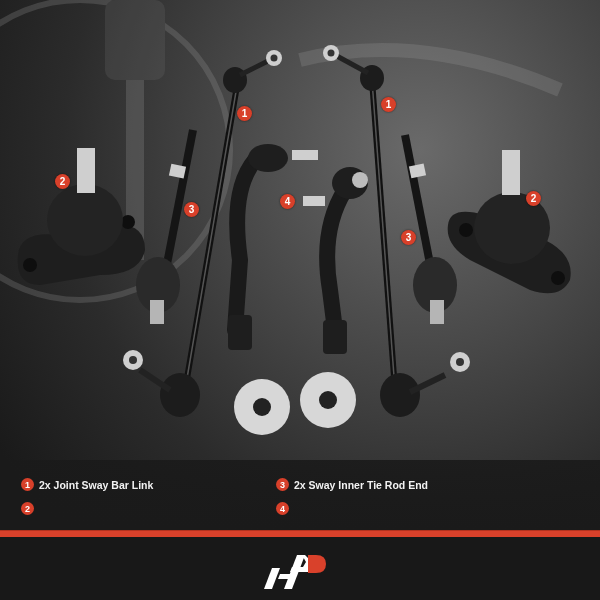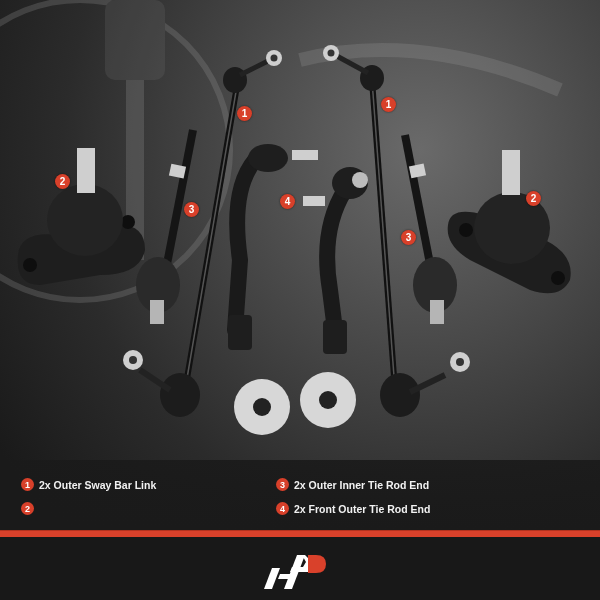--- a/index.html
+++ b/index.html
@@ -115,32 +115,31 @@
   <div class="callout" style="left:381px;top:97px;">1</div>
   <div class="callout" style="left:55px;top:174px;">2</div>
   <div class="callout" style="left:526px;top:191px;">2</div>
   <div class="callout" style="left:184px;top:202px;">3</div>
   <div class="callout" style="left:401px;top:230px;">3</div>
   <div class="callout" style="left:280px;top:194px;">4</div>
 
   <div class="legend">
     <div class="legend-item" style="left:21px;top:18px;">
       <span class="num-badge">1</span>
-      <span>2x Outer Sway Bar Link</span>
+      <span>2x Joint Sway Bar Link</span>
     </div>
     <div class="legend-item" style="left:21px;top:42px;">
       <span class="num-badge">2</span>
     </div>
     <div class="legend-item" style="left:276px;top:18px;">
       <span class="num-badge">3</span>
-      <span>2x Outer Inner Tie Rod End</span>
+      <span>2x Sway Inner Tie Rod End</span>
     </div>
     <div class="legend-item" style="left:276px;top:42px;">
       <span class="num-badge">4</span>
-      <span>2x Front Outer Tie Rod End</span>
     </div>
   </div>
 
   <div class="stripe"></div>
 
   <div class="footer">
     <svg class="logo" viewBox="0 0 100 45" width="100" height="45">
 
       <polygon points="14,40 22,40 30,19 22,19" fill="#ffffff"></polygon>
       <polygon points="30,25 42,25 40,30 28,30" fill="#ffffff"></polygon>

